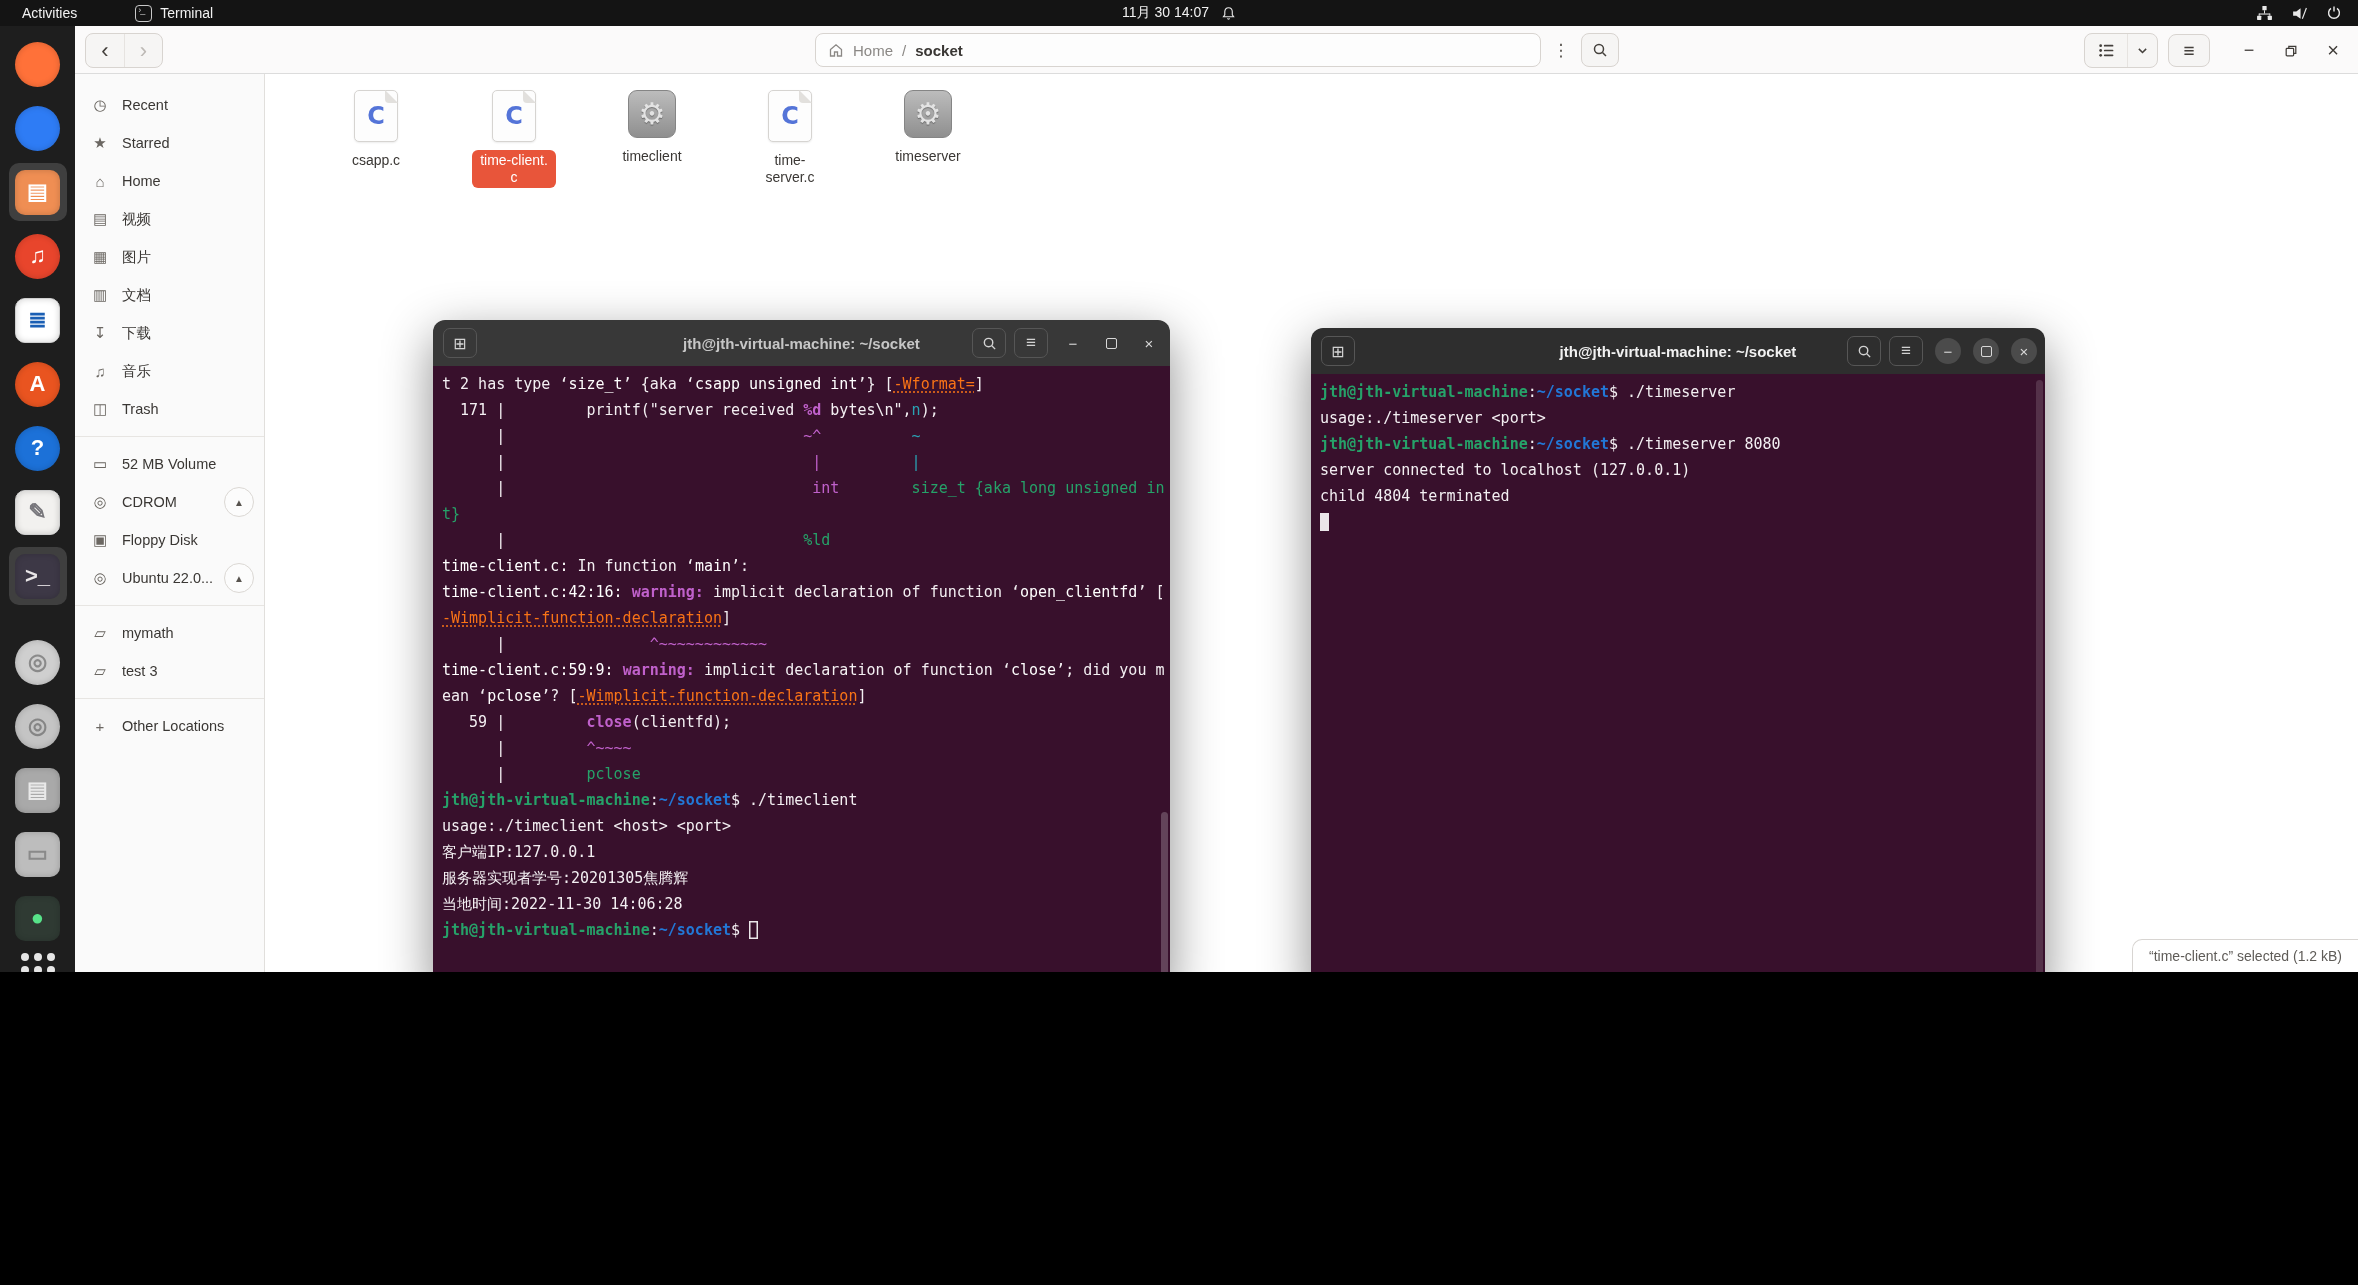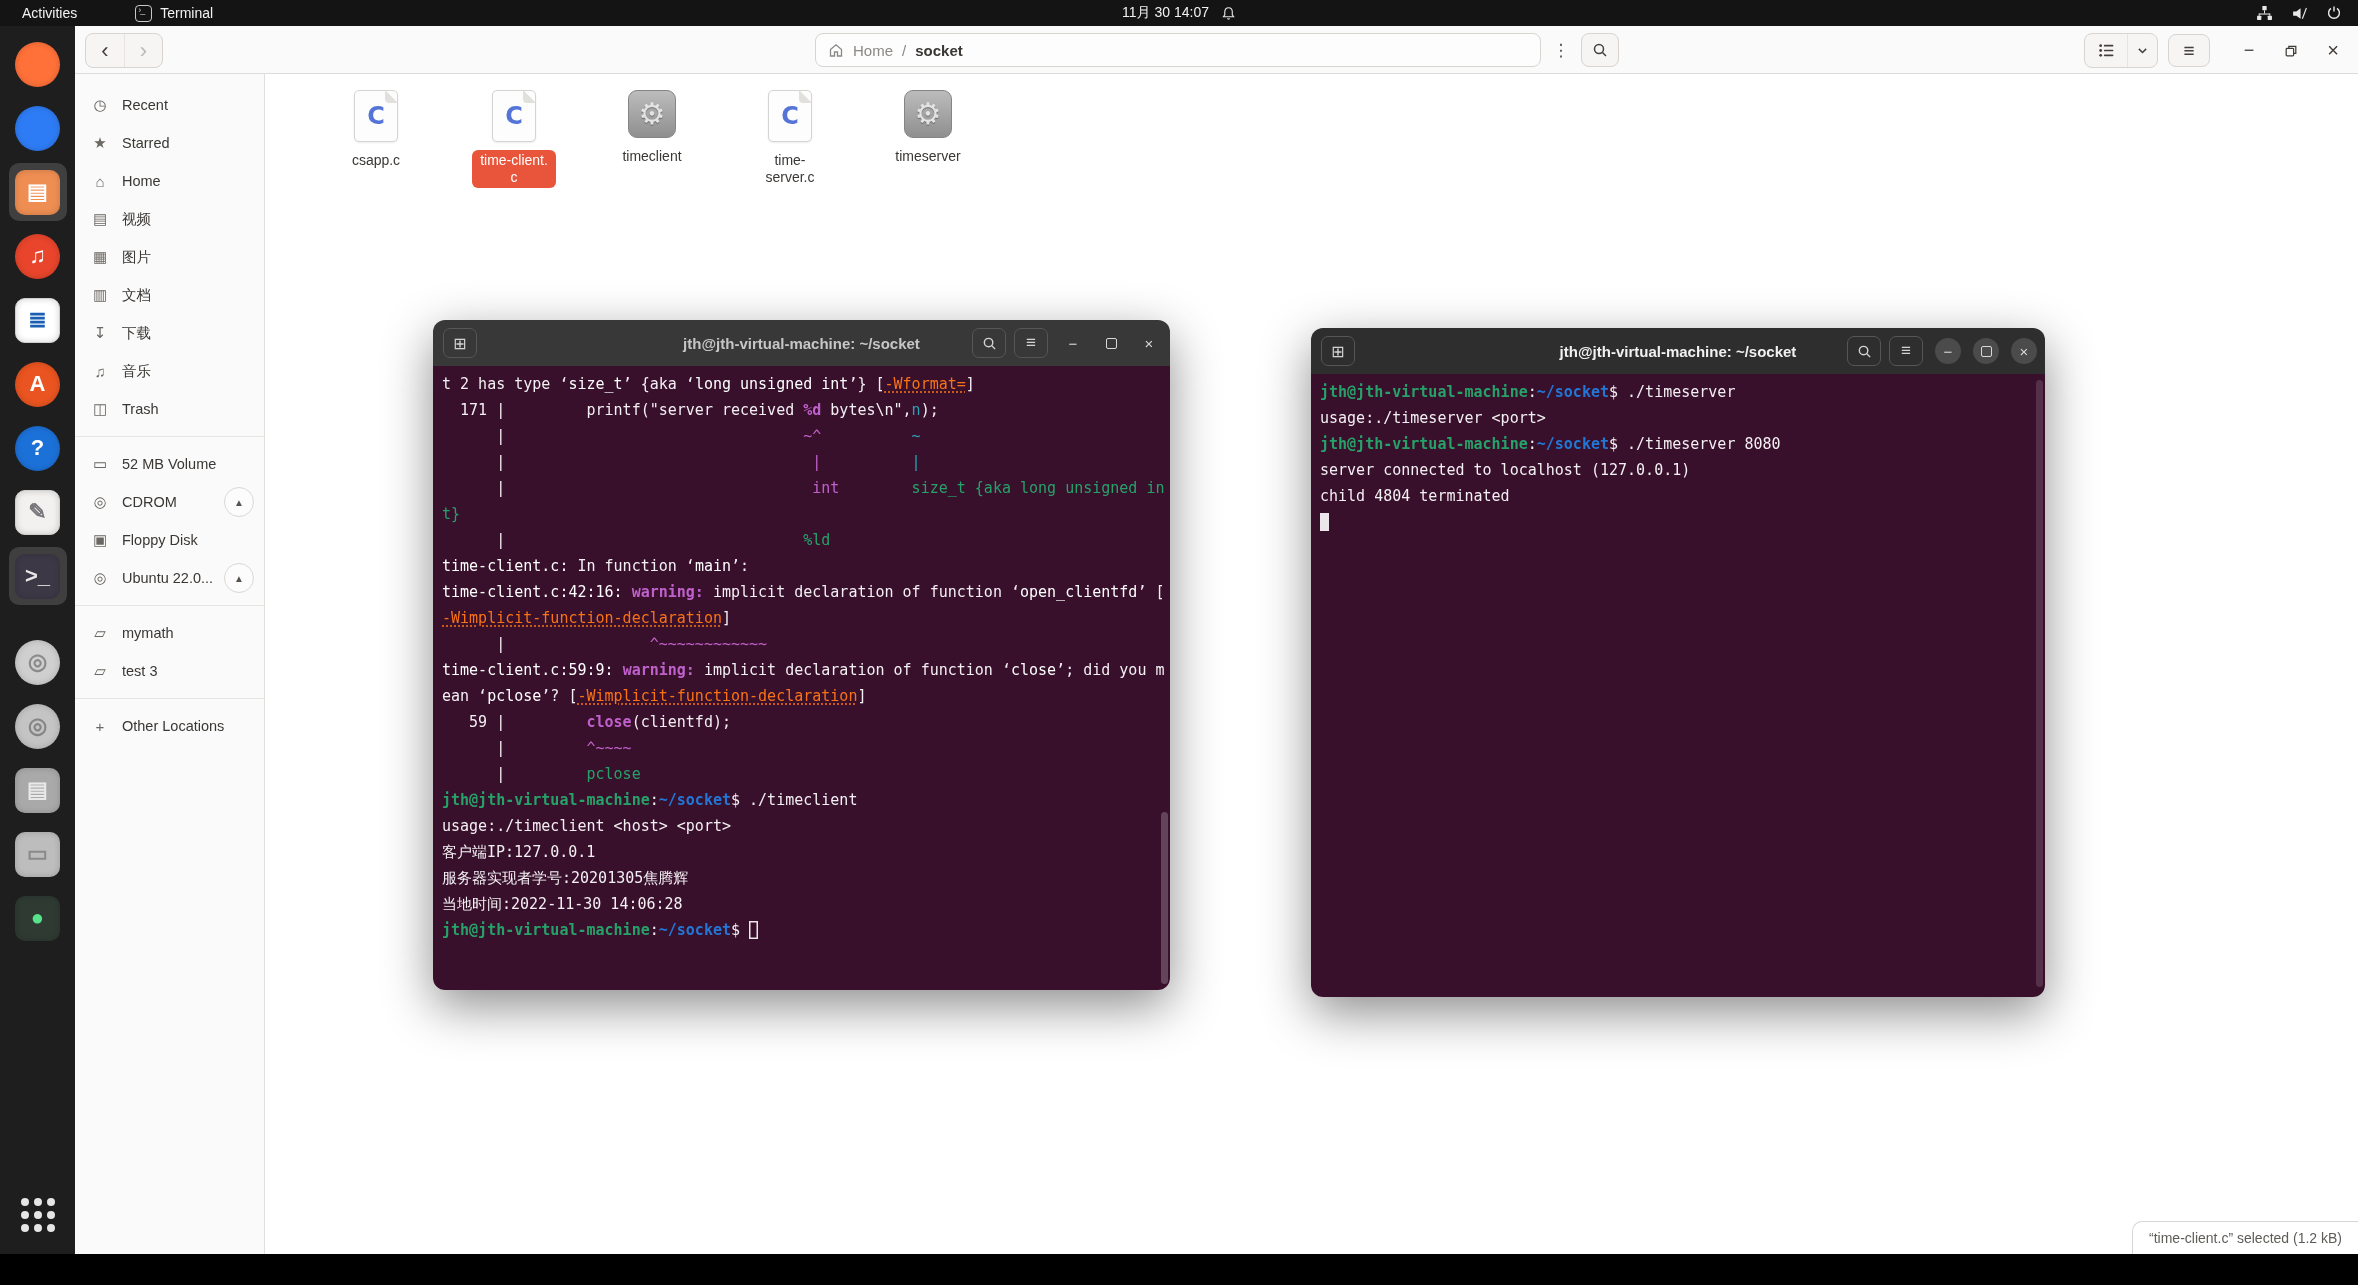--- a/index.html
+++ b/index.html
@@ -1,17 +1,17 @@
 <!DOCTYPE html>
 <html><head>
 <meta charset="utf-8">
 <style>
   * { margin:0; padding:0; box-sizing:border-box; }
   body { font-family:"Liberation Sans", sans-serif; background:#000; }
-  .screen { position:relative; width:2358px; height:1254px; overflow:hidden; background:#efefef; }
+  .screen { position:relative; width:2358px; height:972px; overflow:hidden; background:#efefef; }
 
   
   .topbar { position:absolute; left:0; top:0; width:100%; height:26px; background:#141414;
             color:#f2f2f2; display:flex; align-items:center; font-size:14px; z-index:60; }
   .activities { padding:0 22px; }
   .app-indicator { display:flex; align-items:center; gap:8px; margin-left:36px; }
   .app-chip { width:17px; height:17px; border:1px solid #c9c9c9; border-radius:4px; position:relative; }
   .app-chip::after { content:"›_"; position:absolute; left:2px; top:-1px; font-size:9px; color:#c9c9c9; letter-spacing:-1px; }
   .clock-group { position:absolute; left:50%; top:0; height:26px; transform:translateX(-50%);
                  display:flex; align-items:center; gap:12px; }
@@ -409,21 +409,21 @@
         </span>
         <span class="tbtn">≡</span>
         <span class="wbtn">−</span>
         <span class="wbtn">
             <span class="maxsq"></span>
           </span>
         <span class="wbtn">×</span>
       </span>
     </div>
     <div class="term-body">
-        <div class="tl"><span>t 2 has type ‘</span><span class="b">size_t</span><span>’ {aka ‘</span><span class="b">long unsigned int</span><span>’} [</span><span class="mu">-Wformat=</span><span>]</span></div>
+        <div class="tl"><span>t 2 has type ‘</span><span class="b">size_t</span><span>’ {aka ‘</span><span class="b">csapp unsigned int</span><span>’} [</span><span class="mu">-Wformat=</span><span>]</span></div>
         <div class="tl"><span>  171 |         printf("server received </span><span class="mb">%d</span><span> bytes\n",</span><span class="cy">n</span><span>);</span></div>
         <div class="tl"><span>      |                                 </span><span class="m">~^</span><span>          </span><span class="cy">~</span></div>
         <div class="tl"><span>      |                                  </span><span class="m">|</span><span>          </span><span class="cy">|</span></div>
         <div class="tl"><span>      |                                  </span><span class="m">int</span><span>        </span><span class="gn">size_t {aka long unsigned in</span></div>
         <div class="tl"><span class="gn">t}</span></div>
         <div class="tl"><span>      |                                 </span><span class="gn">%ld</span></div>
         <div class="tl"><span class="b">time-client.c:</span><span> In function ‘</span><span class="b">main</span><span>’:</span></div>
         <div class="tl"><span class="b">time-client.c:42:16:</span><span> </span><span class="mb">warning:</span><span> implicit declaration of function ‘</span><span class="b">open_clientfd</span><span>’ [</span></div>
         <div class="tl"><span class="mu">-Wimplicit-function-declaration</span><span>]</span></div>
         <div class="tl"><span>      |                </span><span class="m">^~~~~~~~~~~~~</span></div>

